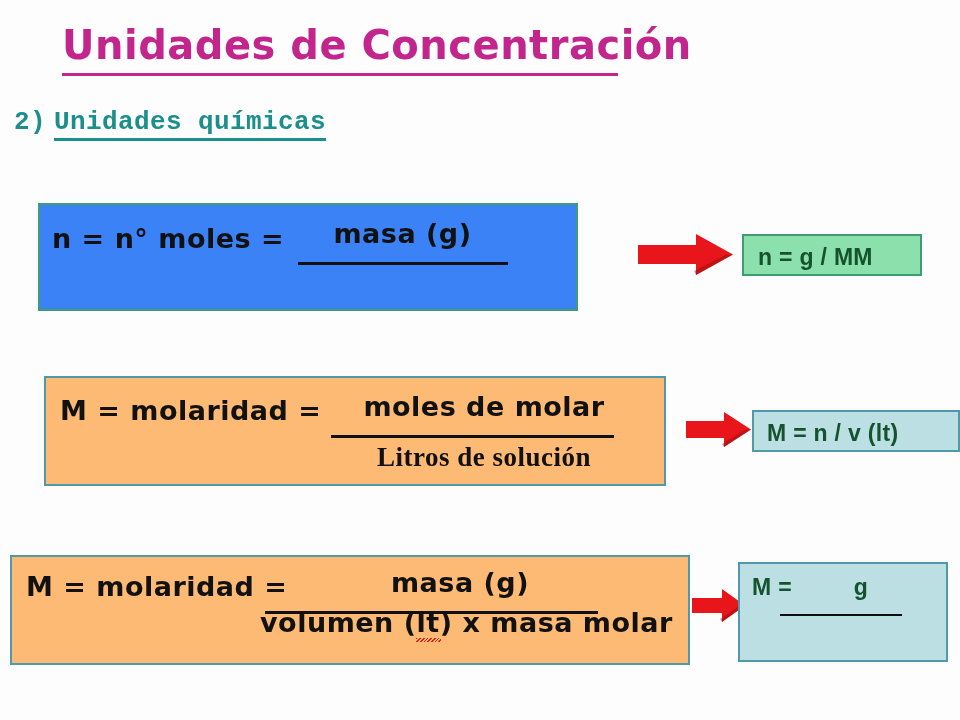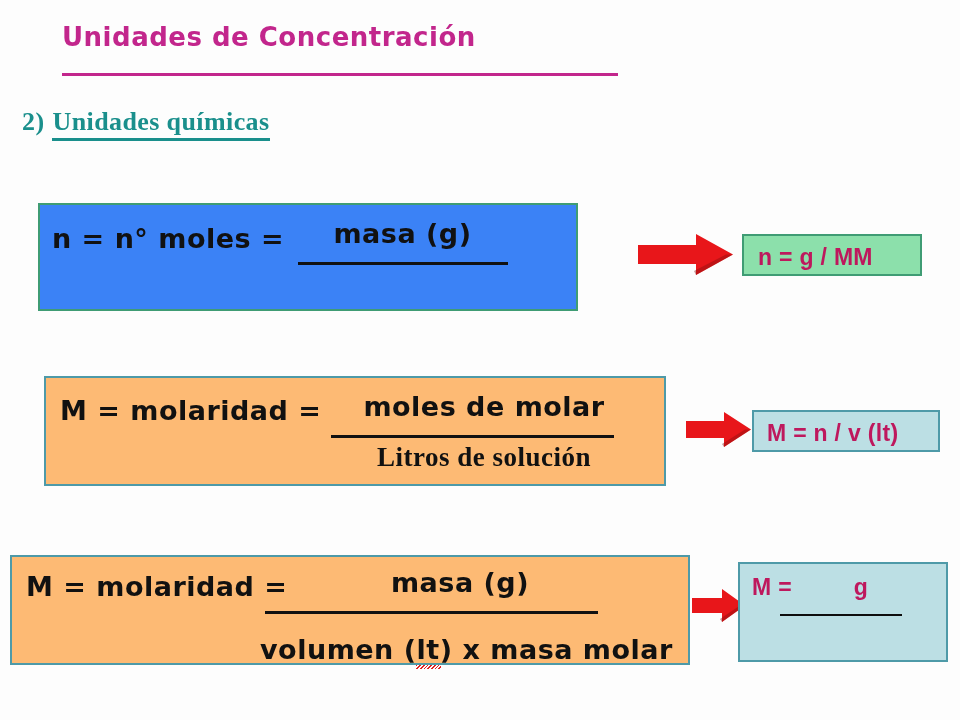--- a/index.html
+++ b/index.html
@@ -22,21 +22,21 @@
     height: 720px;
     background: #fdfdfd;
   }
 
   
   #title {
     position: absolute;
     left: 62px;
     top: 24px;
     font-family: "DejaVu Sans", sans-serif;
-    font-size: 26px;
+    font-size: 40px;
     font-weight: bold;
     color: #c2268c;
     letter-spacing: 0.5px;
     white-space: nowrap;
     line-height: 1.05;
   }
   #title-underline {
     position: absolute;
     left: 62px;
     top: 73px;
@@ -44,26 +44,25 @@
     height: 3px;
     background: #c2268c;
   }
 
   
   #subtitle-wrap {
     position: absolute;
     left: 14px;
     top: 107px;
     white-space: nowrap;
-    font-family: Liberation Serif, serif;
+    font-family: Liberation Mono, monospace;
     font-size: 26px;
     font-weight: bold;
     color: #1a8f8c;
     letter-spacing: 0.4px;
-    margin-left: 8px;
   }
   #subtitle-num { display: inline-block; }
   #subtitle-text {
     display: inline-block;
     margin-left: 8px;
     border-bottom: 3px solid #1a8f8c;
     padding-bottom: 1px;
   }
 
   
@@ -101,21 +100,21 @@
     height: 3px;
     background: #111111;
   }
 
   
   .rbox {
     position: absolute;
     box-sizing: border-box;
     font-family: "Liberation Sans", sans-serif;
     font-weight: bold;
-    color: #be185d;
+    color: #14532d;
     padding-left: 37px;
   }
   .rbox.green {
     background: #8ce0ab;
     border: 2px solid #3f9c74;
   }
   .rbox.blue {
     background: #bcdfe4;
     border: 2px solid #4e9aa8;
   }
@@ -193,29 +192,29 @@
     <div class="fnum" style="left:278px; top:13px; width:320px;">moles de molar</div>
     <div class="fbar" style="left:285px; top:57px; width:283px;"></div>
     <div class="fden" style="left:278px; top:64px; width:320px;font-family:Liberation Serif, serif;">Litros de solución</div>
   </div>
 
   <svg class="arrow" style="left:686px; top:411px;" width="66" height="38" viewBox="0 0 66 38">
     <polygon points="0,10 38,10 38,1 65,18.5 38,36 38,27 0,27" fill="#e8161a"></polygon>
     <polygon points="38,36 65,18.5 59,18.5 36,33" fill="#8c1010" opacity="0.45"></polygon>
   </svg>
 
-  <div class="rbox blue" style="left:752px; top:410px; width:188px; height:42px;">
+  <div class="rbox blue" style="left:752px; top:410px; width:208px; height:42px;">
     <div class="rtext" style="left:13px; top:8px;">M = n / v (lt)</div>
   </div>
 
   <div class="fbox blue" style="left:10px; top:555px; width:680px; height:110px;">
     <div class="flabel" style="left:14px; top:14px;">M = molaridad =</div>
     <div class="fnum" style="left:248px; top:10px; width:400px;">masa (g)</div>
     <div class="fbar" style="left:253px; top:54px; width:333px;"></div>
-    <div class="fden" style="left:248px; top:77px; width:400px;text-align:right;"><span>volumen (</span><span class="sq">lt</span><span>) x masa molar</span></div>
+    <div class="fden" style="left:248px; top:50px; width:400px;text-align:right;"><span>volumen (</span><span class="sq">lt</span><span>) x masa molar</span></div>
   </div>
 
   <svg class="arrow" style="left:692px; top:588px;" width="54" height="36" viewBox="0 0 54 36">
     <polygon points="0,10 30,10 30,1 53,17.5 30,34 30,25 0,25" fill="#e8161a"></polygon>
     <polygon points="30,34 53,17.5 48,17.5 28,31" fill="#8c1010" opacity="0.45"></polygon>
   </svg>
 
   <div class="rbox blue" style="left:738px; top:562px; width:210px; height:100px;">
     <div class="rtext" style="left:12px; top:10px;">M =</div>
     <div class="rnum" style="left:78px; top:10px; width:86px;">g</div>

